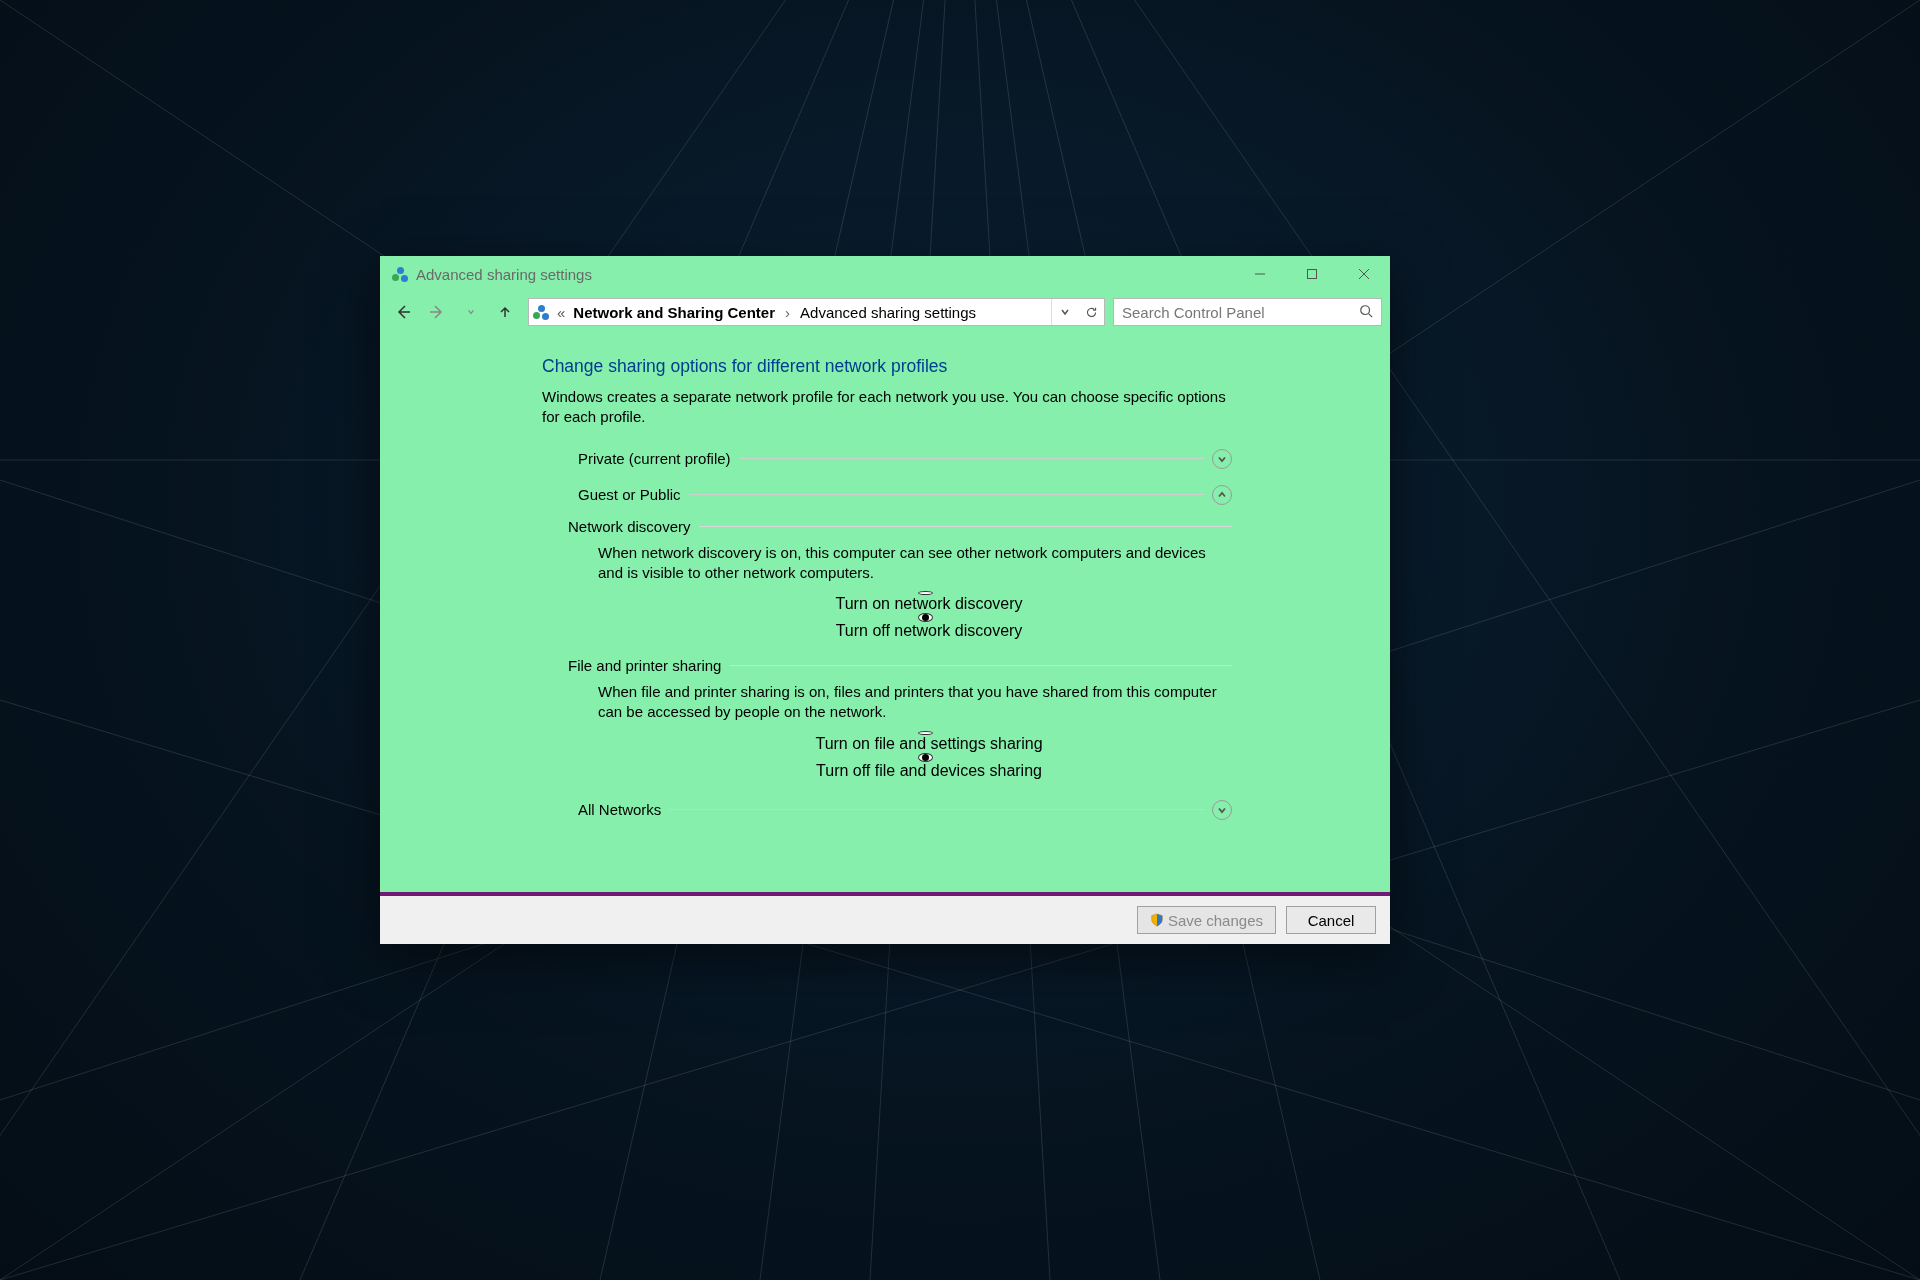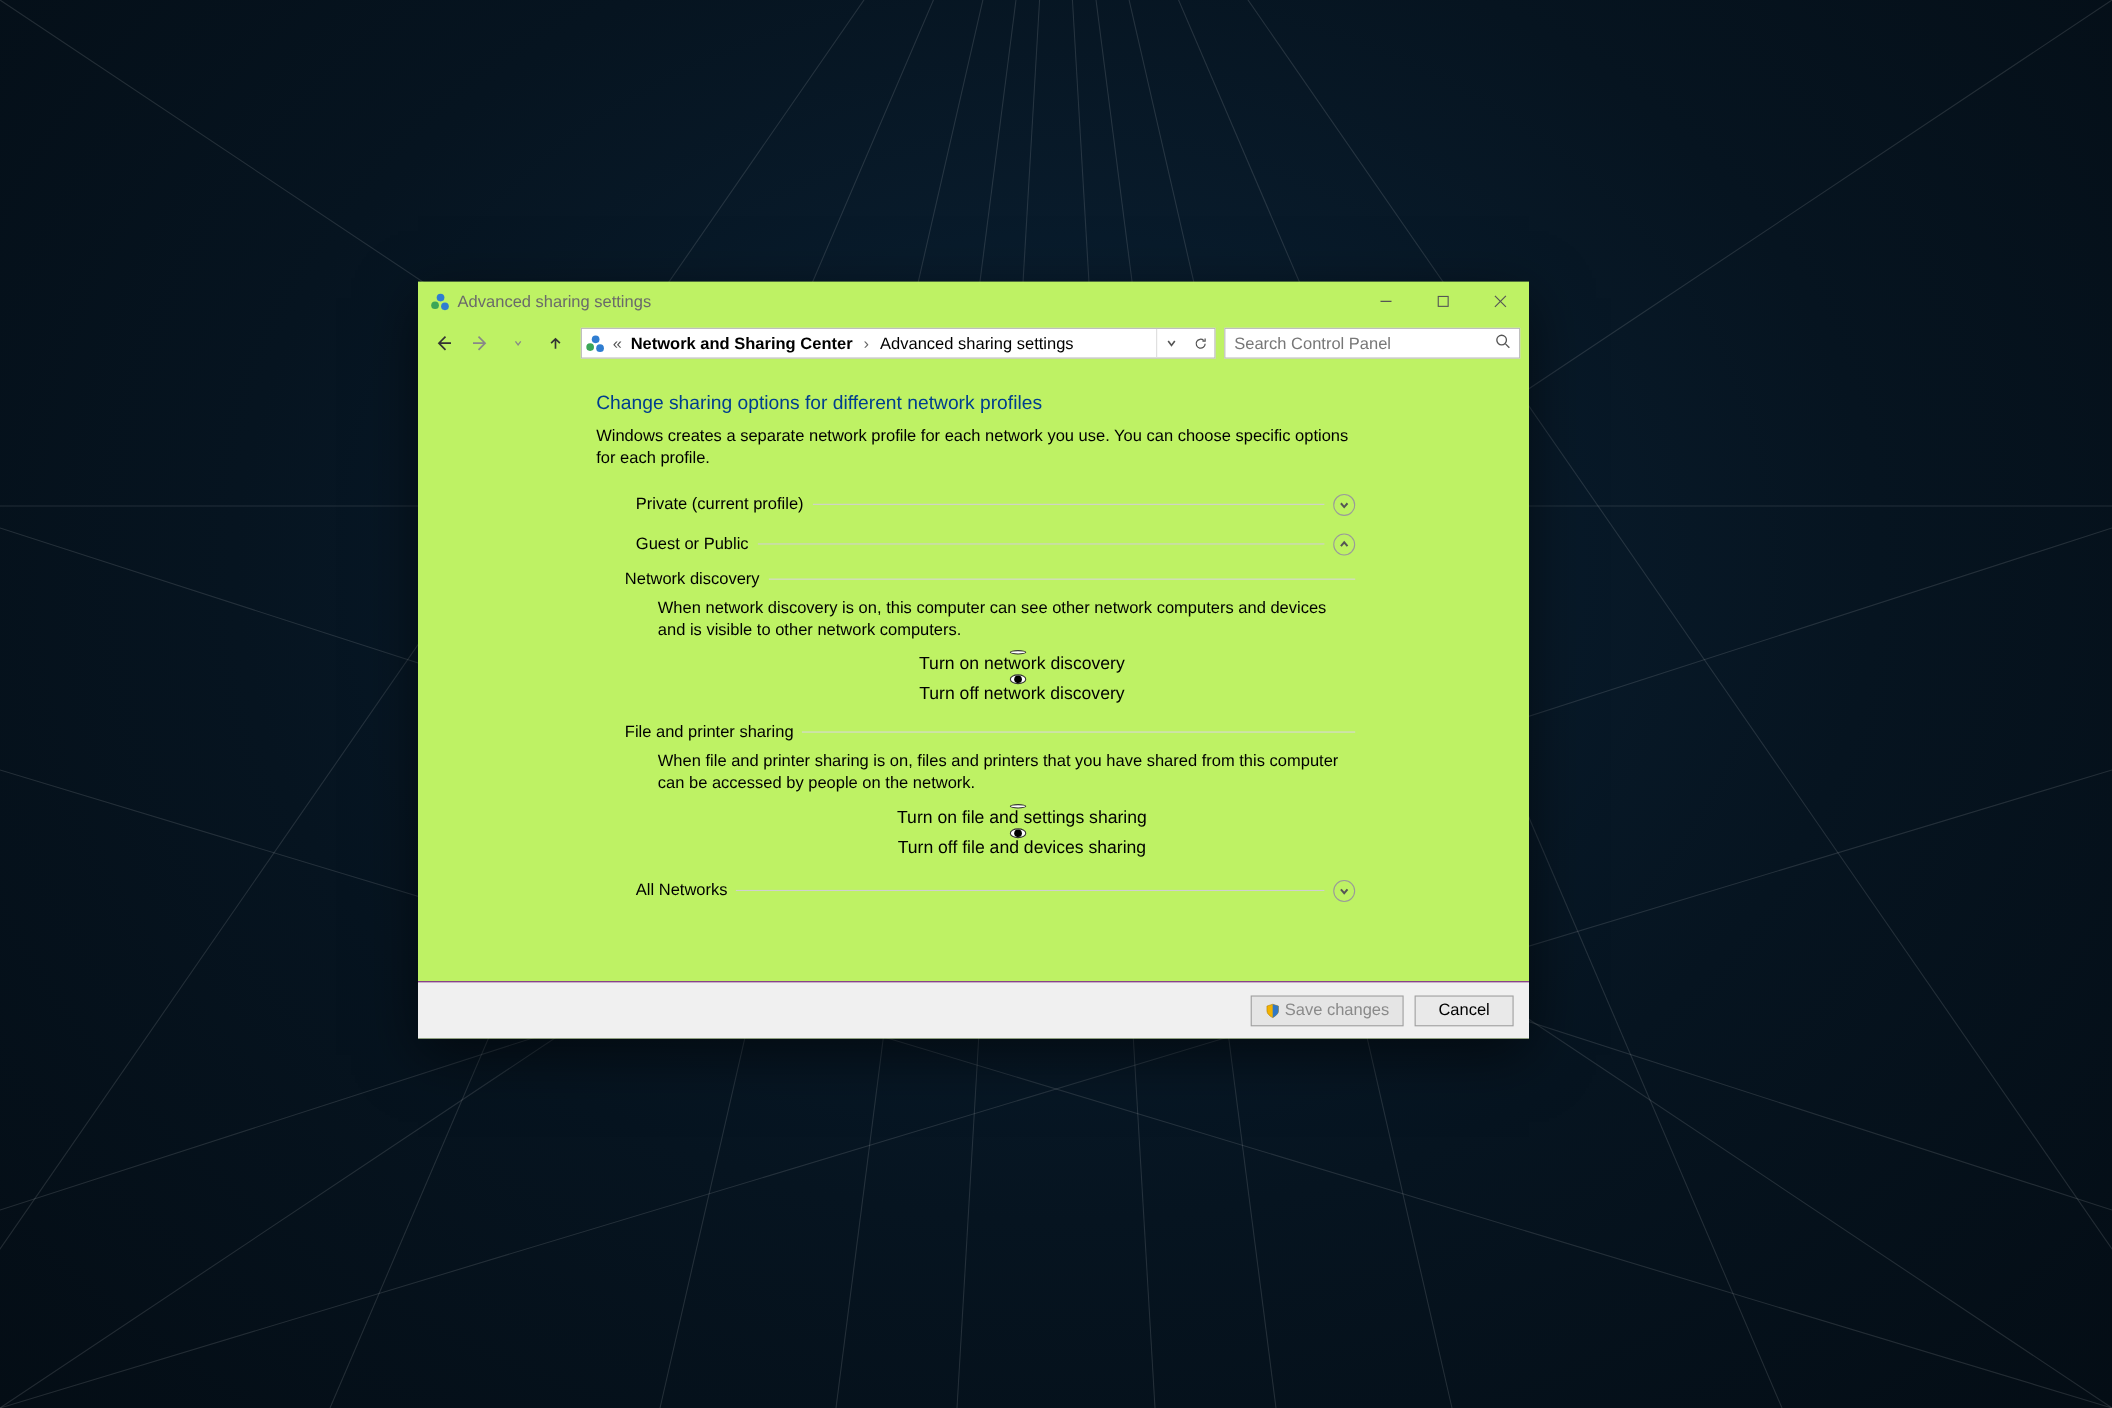--- a/index.html
+++ b/index.html
@@ -16,21 +16,21 @@
     background: radial-gradient(ellipse at 50% 40%, #0b2236 0%, #061420 55%, #040d15 100%);
   }
   .wallpaper svg { position:absolute; inset:0; width:100%; height:100%; }
   .wallpaper line { stroke: rgba(255,255,255,0.12); stroke-width:1; }
 
   
   .window {
     position: absolute;
     left: 380px; top: 256px;
     width: 1010px; height: 688px;
-    background: #bef264;
+    background: #86efac;
     box-shadow: 0 15px 50px rgba(0,0,0,0.55);
     display: flex; flex-direction: column;
     font-size: 15px;
     color: #000;
   }
 
   
   .titlebar {
     height: 36px;
     display:flex; align-items:center;
@@ -128,21 +128,21 @@
     background:#fff;
   }
   .radio.checked::after {
     content:""; width:7px; height:7px; background:#000; border-radius:50%;
   }
 
   .profile-block { margin-bottom: 8px; }
 
   
   .footer {
-    height:52px; background:#f0f0f0; border-top:1px solid #701a75;
+    height:52px; background:#f0f0f0; border-top:4px solid #701a75;
     display:flex; align-items:center; justify-content:flex-end; padding-right:14px; gap:10px;
   }
   .btn {
     min-width:90px; height:28px; border:1px solid #a0a0a0; background:#e9e9e9;
     display:flex; align-items:center; justify-content:center; padding:0 12px;
     font-size:15px; color:#000;
   }
   .btn.disabled { color:#8a8a8a; background:#e5e5e5; }
   .shield {
     width:14px; height:14px; margin-right:4px;

